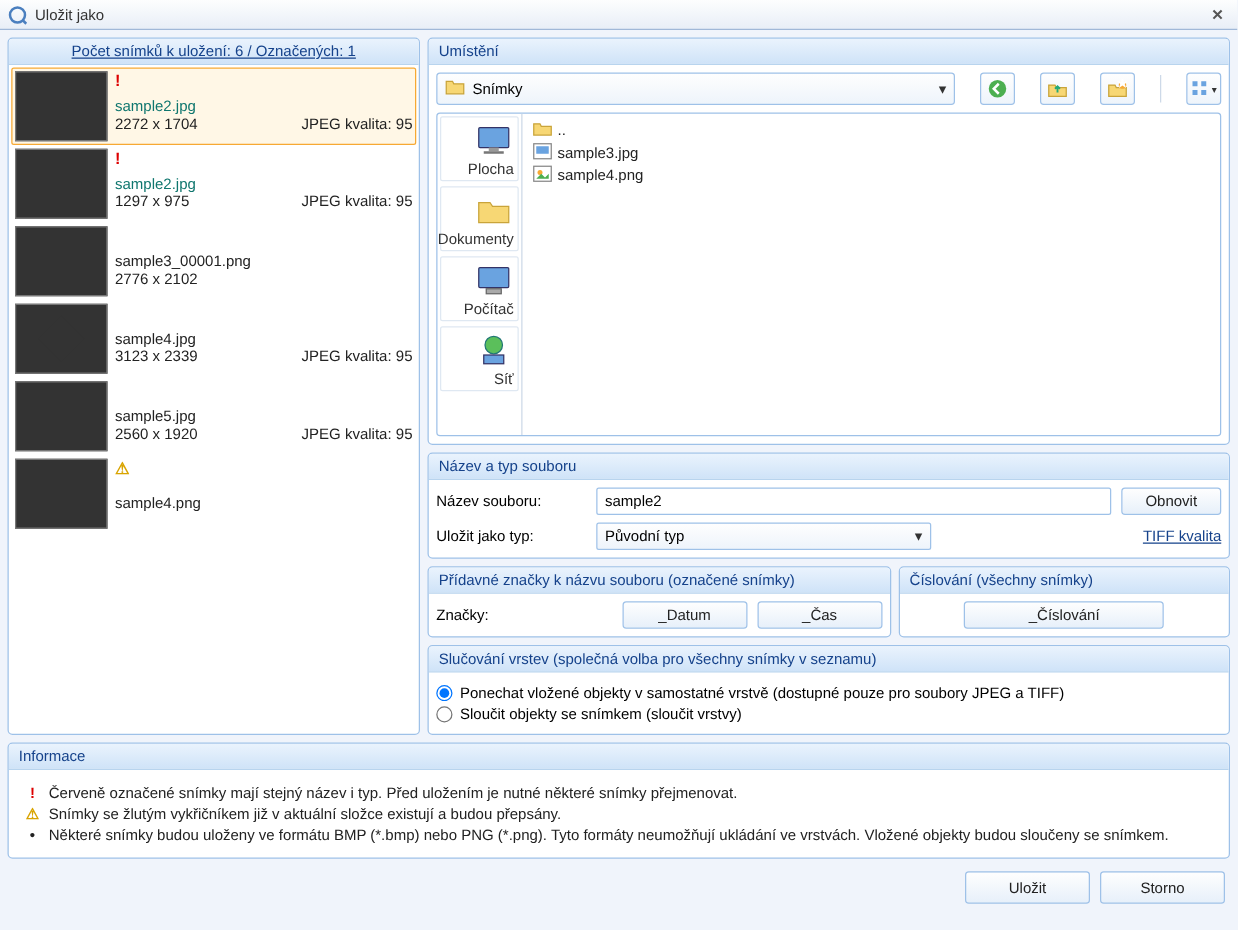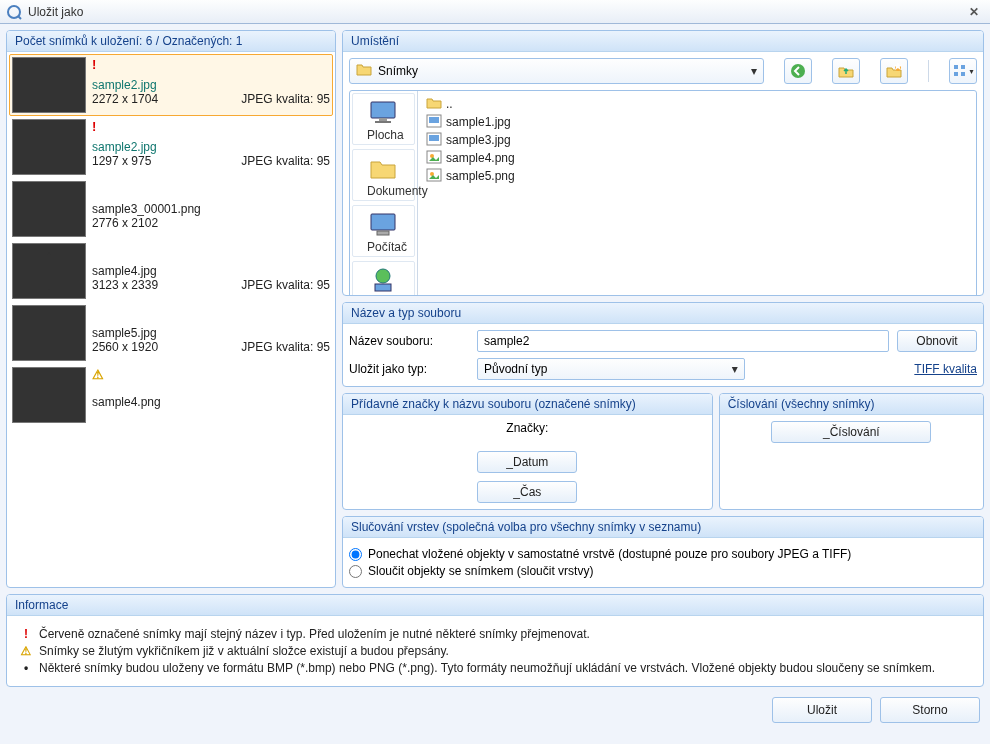--- a/index.html
+++ b/index.html
@@ -16,21 +16,21 @@
 .leftcol { width: 330px; display: flex; flex-direction: column; }
 .rightcol { flex: 1; display: flex; flex-direction: column; gap: 6px; }
 
 
 .gbox { border: 1px solid #9ec1e8; border-radius: 4px; background: #fff; display: flex; flex-direction: column; overflow: hidden; }
 .gbox-hdr { background: linear-gradient(#eaf3fd,#cfe3f8); padding: 3px 8px; color: #15428b; font-weight: normal; border-bottom: 1px solid #b8d4ee; }
 .gbox-body { padding: 6px; }
 
 
 .snaplist { flex: 1; }
-.snaplist .gbox-hdr { text-align: left; }
+.snaplist .gbox-hdr { text-align: center; text-decoration: underline; }
 .snaplist-body { padding: 2px; overflow-y: auto; flex: 1; }
 .snap { display: flex; border: 1px solid transparent; padding: 2px; gap: 6px; }
 .snap.selected { border: 1px solid #f7a933; background: #fff7e6; border-radius: 2px; }
 .snap .thumb { width: 74px; height: 56px; border: 1px solid #777; background: #333; flex-shrink: 0; display:flex;align-items:center;justify-content:center;overflow:hidden;}
 .snap .info { flex: 1; display: flex; flex-direction: column; justify-content: center; position: relative; }
 .snap .warn-icon { position:absolute; top:0; left:0; font-size: 13px; }
 .snap .fname { color: #222; margin-top: 14px; }
 .snap .fname.err { color: #0f766e; }
 .snap .row2 { display: flex; justify-content: space-between; color: #222; }
 .snap .quality { color: #222; }
@@ -46,38 +46,38 @@
 
 
 .location { flex: 1; display: flex; flex-direction: column; }
 .loc-body { padding: 6px; display: flex; flex-direction: column; gap: 6px; flex: 1; }
 .pathrow { display: flex; gap: 20px; align-items: center; }
 .pathcombo { flex: 1; height: 26px; border: 1px solid #9ec1e8; border-radius: 3px; background: linear-gradient(#fefefe,#eef4fb); display: flex; align-items: center; padding: 0 6px; gap: 6px; }
 .pathcombo .dd { margin-left: auto; color: #333; }
 .iconbtn { width: 28px; height: 26px; border: 1px solid #9ec1e8; border-radius: 3px; background: linear-gradient(#fefefe,#eef4fb); display: flex; align-items: center; justify-content: center; cursor: pointer; }
 .browser { flex: 1; display: flex; border: 1px solid #9ec1e8; border-radius: 3px; background: #fff; min-height: 0; }
 .places { width: 68px; border-right: 1px solid #cdd9e8; display: flex; flex-direction: column; }
-.place { border: 1px solid #dfe8f2; margin: 2px; border-radius: 2px; padding: 4px 14px 2px; display: flex; flex-direction: column; align-items: flex-start; gap: 2px; cursor: pointer; font-size: 11px; color: #333; }
+.place { border: 1px solid #dfe8f2; margin: 2px; border-radius: 2px; padding: 4px 3px 2px; display: flex; flex-direction: column; align-items: flex-end; gap: 2px; cursor: pointer; font-size: 11px; color: #333; }
 .place .picn { width: 32px; height: 28px; display: flex; align-items: center; justify-content: center; }
 .filelist { flex: 1; padding: 4px 8px; }
 .filelist .frow { display: flex; align-items: center; gap: 4px; height: 18px; color: #222; cursor: pointer; }
 .filelist .ficn { width: 16px; text-align: center; font-size: 11px; }
 
 
 .ntgrid { display: grid; grid-template-columns: 120px 1fr 80px; gap: 6px 8px; align-items: center; }
 .txtinput { height: 22px; border: 1px solid #9ec1e8; border-radius: 2px; padding: 0 6px; width: 100%; }
 .selinput { height: 22px; border: 1px solid #9ec1e8; border-radius: 2px; padding: 0 6px; width: 65%; background: linear-gradient(#fefefe,#eef4fb); display: inline-flex; align-items: center; }
 .selinput .dd { margin-left: auto; color: #333; }
 .linkbtn { color: #15428b; text-decoration: underline; cursor: pointer; text-align: right; }
 .stdbtn { height: 22px; border: 1px solid #9ec1e8; border-radius: 3px; background: linear-gradient(#fefefe,#e7f0fa); cursor: pointer; padding: 0 8px; color: #222; }
 
 
 .tagnum { display: flex; gap: 6px; }
 .tagnum .gbox { flex: 1; }
-.tagrow { display: flex; align-items: center; gap: 8px; flex-direction: column; }
+.tagrow { display: flex; align-items: center; gap: 8px; }
 .tagrow .stdbtn { min-width: 100px; }
 
 
 .radio { display: flex; align-items: center; gap: 6px; margin: 3px 0; }
 .radio input { margin: 0; }
 
 
 .infosec { margin: 0 6px 6px; }
 .infosec .gbox-body { padding: 8px 12px; }
 .infoitem { display: flex; gap: 6px; margin: 3px 0; color: #222; }
@@ -264,44 +264,29 @@
                 <span class="ficn"><svg class="svg" viewBox="0 0 16 16">
                     <path d="M1 4h5l1 2h8v7H1z" fill="#f7d774" stroke="#c9a43a"></path>
                   </svg></span>
                 <span>..</span>
               </div>
               <div class="frow">
                 <span class="ficn"><svg class="svg" viewBox="0 0 16 16">
                     <rect x="1" y="2" width="14" height="12" fill="#fff" stroke="#888"></rect>
                     <rect x="3" y="4" width="10" height="6" fill="#6aa3e0"></rect>
                   </svg></span>
-                <span>sample1.jpg</span>
-              </div>
-              <div class="frow">
-                <span class="ficn"><svg class="svg" viewBox="0 0 16 16">
-                    <rect x="1" y="2" width="14" height="12" fill="#fff" stroke="#888"></rect>
-                    <rect x="3" y="4" width="10" height="6" fill="#6aa3e0"></rect>
-                  </svg></span>
                 <span>sample3.jpg</span>
               </div>
               <div class="frow">
                 <span class="ficn"><svg class="svg" viewBox="0 0 16 16">
                     <rect x="1" y="2" width="14" height="12" fill="#fff" stroke="#888"></rect>
                     <circle cx="6" cy="7" r="2" fill="#f7a933"></circle>
                     <path d="M3 12l4-4 3 3 3-3v4z" fill="#4caf50"></path>
                   </svg></span>
                 <span>sample4.png</span>
-              </div>
-              <div class="frow">
-                <span class="ficn"><svg class="svg" viewBox="0 0 16 16">
-                    <rect x="1" y="2" width="14" height="12" fill="#fff" stroke="#888"></rect>
-                    <circle cx="6" cy="7" r="2" fill="#f7a933"></circle>
-                    <path d="M3 12l4-4 3 3 3-3v4z" fill="#4caf50"></path>
-                  </svg></span>
-                <span>sample5.png</span>
               </div>
             </div>
         </div>
       </div>
     </div>
 
     <div class="gbox">
       <div class="gbox-hdr">Název a typ souboru</div>
       <div class="gbox-body">
         <div class="ntgrid">

